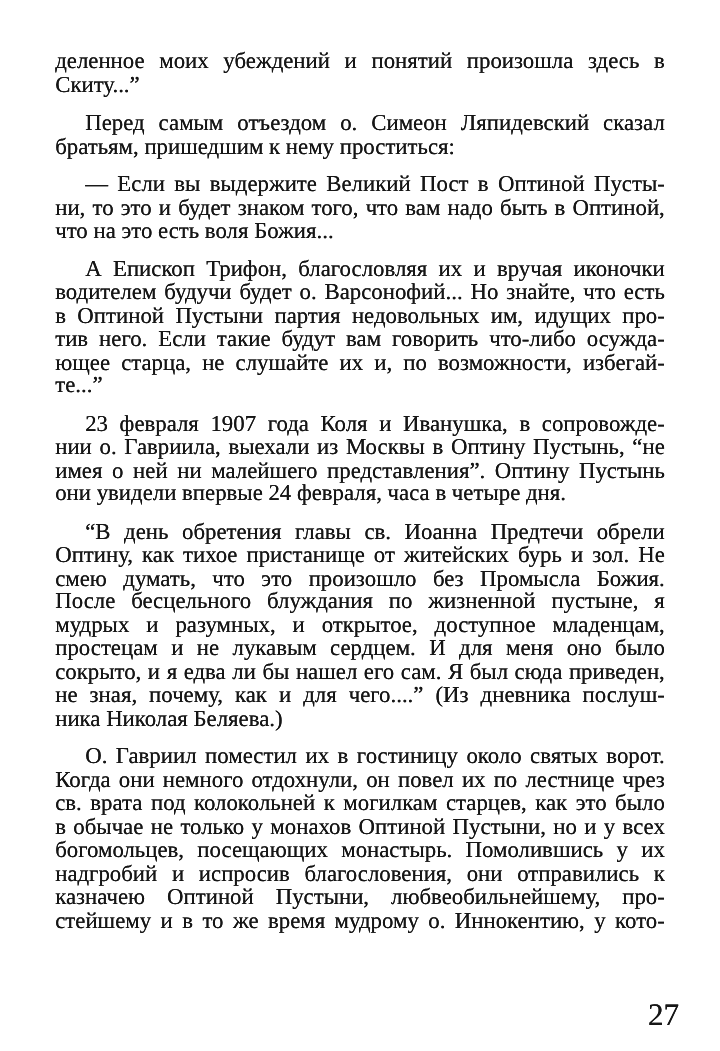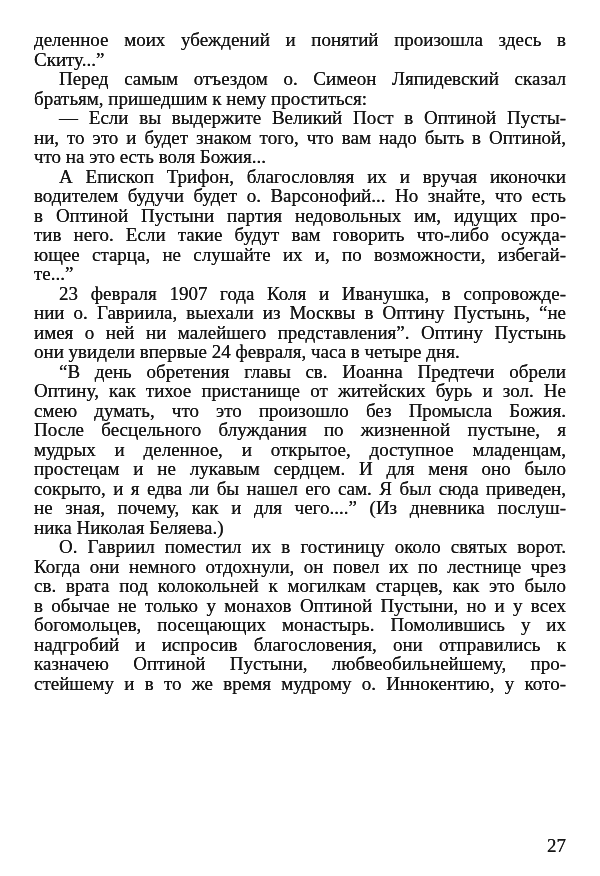--- a/index.html
+++ b/index.html
@@ -16,36 +16,36 @@
       color: #161616;
     }
     .page-text {
       position: absolute;
       left: 34px;
       top: 30px;
       width: 532px;
       font-size: 19px;
       line-height: 19.5px;
     }
-    .paragraph { margin: 0; padding: 0; }
+    .paragraph { margin: 12px; padding: 0; }
     .line {
       display: block;
       white-space: nowrap;
       text-align: justify;
       text-align-last: justify;
       height: 19.5px;
       text-shadow: 0 0 0.3px #161616;
     }
     .line.indent { padding-left: 25px; }
     .line.end { text-align-last: left; }
     .page-number {
       position: absolute;
       right: 34px;
       top: 836px;
-      font-size: 19px;
+      font-size: 26px;
       line-height: 20px;
       text-shadow: 0 0 0.3px #161616;
     }
   </style>
 </head>
 <body>
 
 <div class="page-text">
 
   <div class="paragraph">
@@ -79,21 +79,21 @@
     <span class="line">нии о. Гавриила, выехали из Москвы в Оптину Пустынь, “не</span>
     <span class="line">имея о ней ни малейшего представления”. Оптину Пустынь</span>
     <span class="line end">они увидели впервые 24 февраля, часа в четыре дня.</span>
   </div>
 
   <div class="paragraph">
     <span class="line indent">“В день обретения главы св. Иоанна Предтечи обрели</span>
     <span class="line">Оптину, как тихое пристанище от житейских бурь и зол. Не</span>
     <span class="line">смею думать, что это произошло без Промысла Божия.</span>
     <span class="line">После бесцельного блуждания по жизненной пустыне, я</span>
-    <span class="line">мудрых и деленное, и открытое, доступное младенцам,</span>
+    <span class="line">мудрых и разумных, и открытое, доступное младенцам,</span>
     <span class="line">простецам и не лукавым сердцем. И для меня оно было</span>
     <span class="line">сокрыто, и я едва ли бы нашел его сам. Я был сюда приведен,</span>
     <span class="line">не зная, почему, как и для чего....” (Из дневника послуш-</span>
     <span class="line end">ника Николая Беляева.)</span>
   </div>
 
   <div class="paragraph">
     <span class="line indent">О. Гавриил поместил их в гостиницу около святых ворот.</span>
     <span class="line">Когда они немного отдохнули, он повел их по лестнице чрез</span>
     <span class="line">св. врата под колокольней к могилкам старцев, как это было</span>

